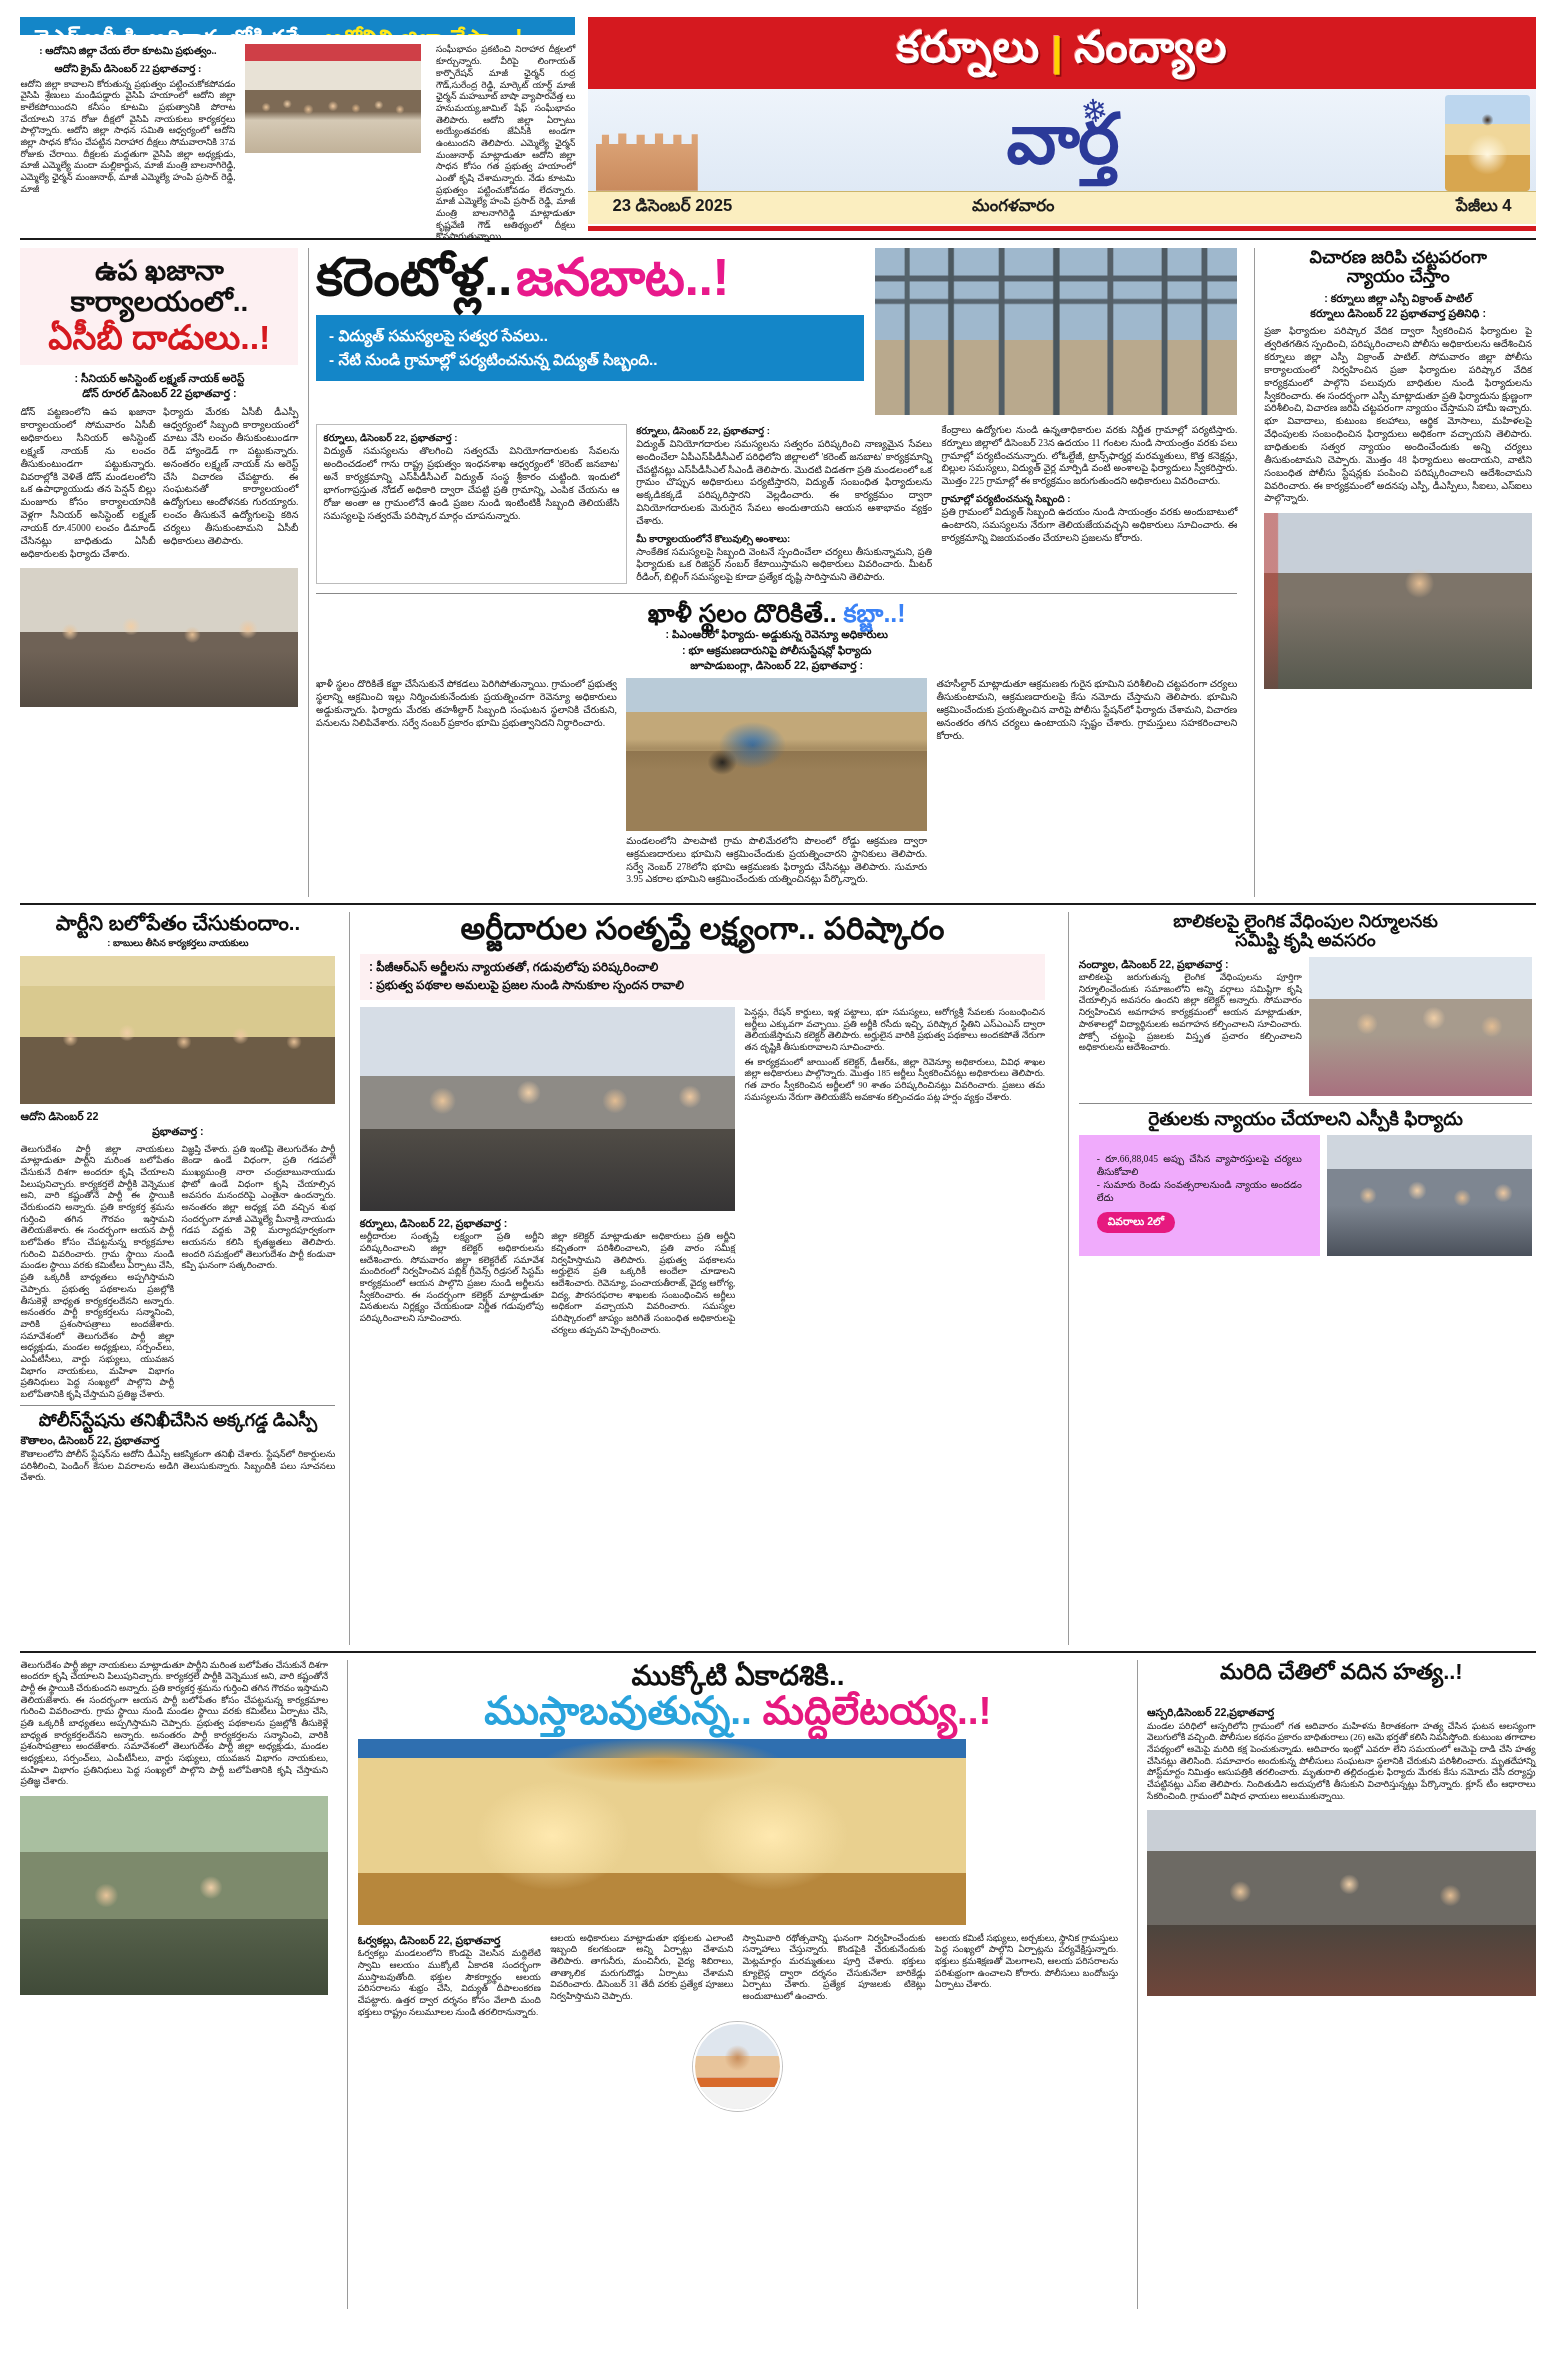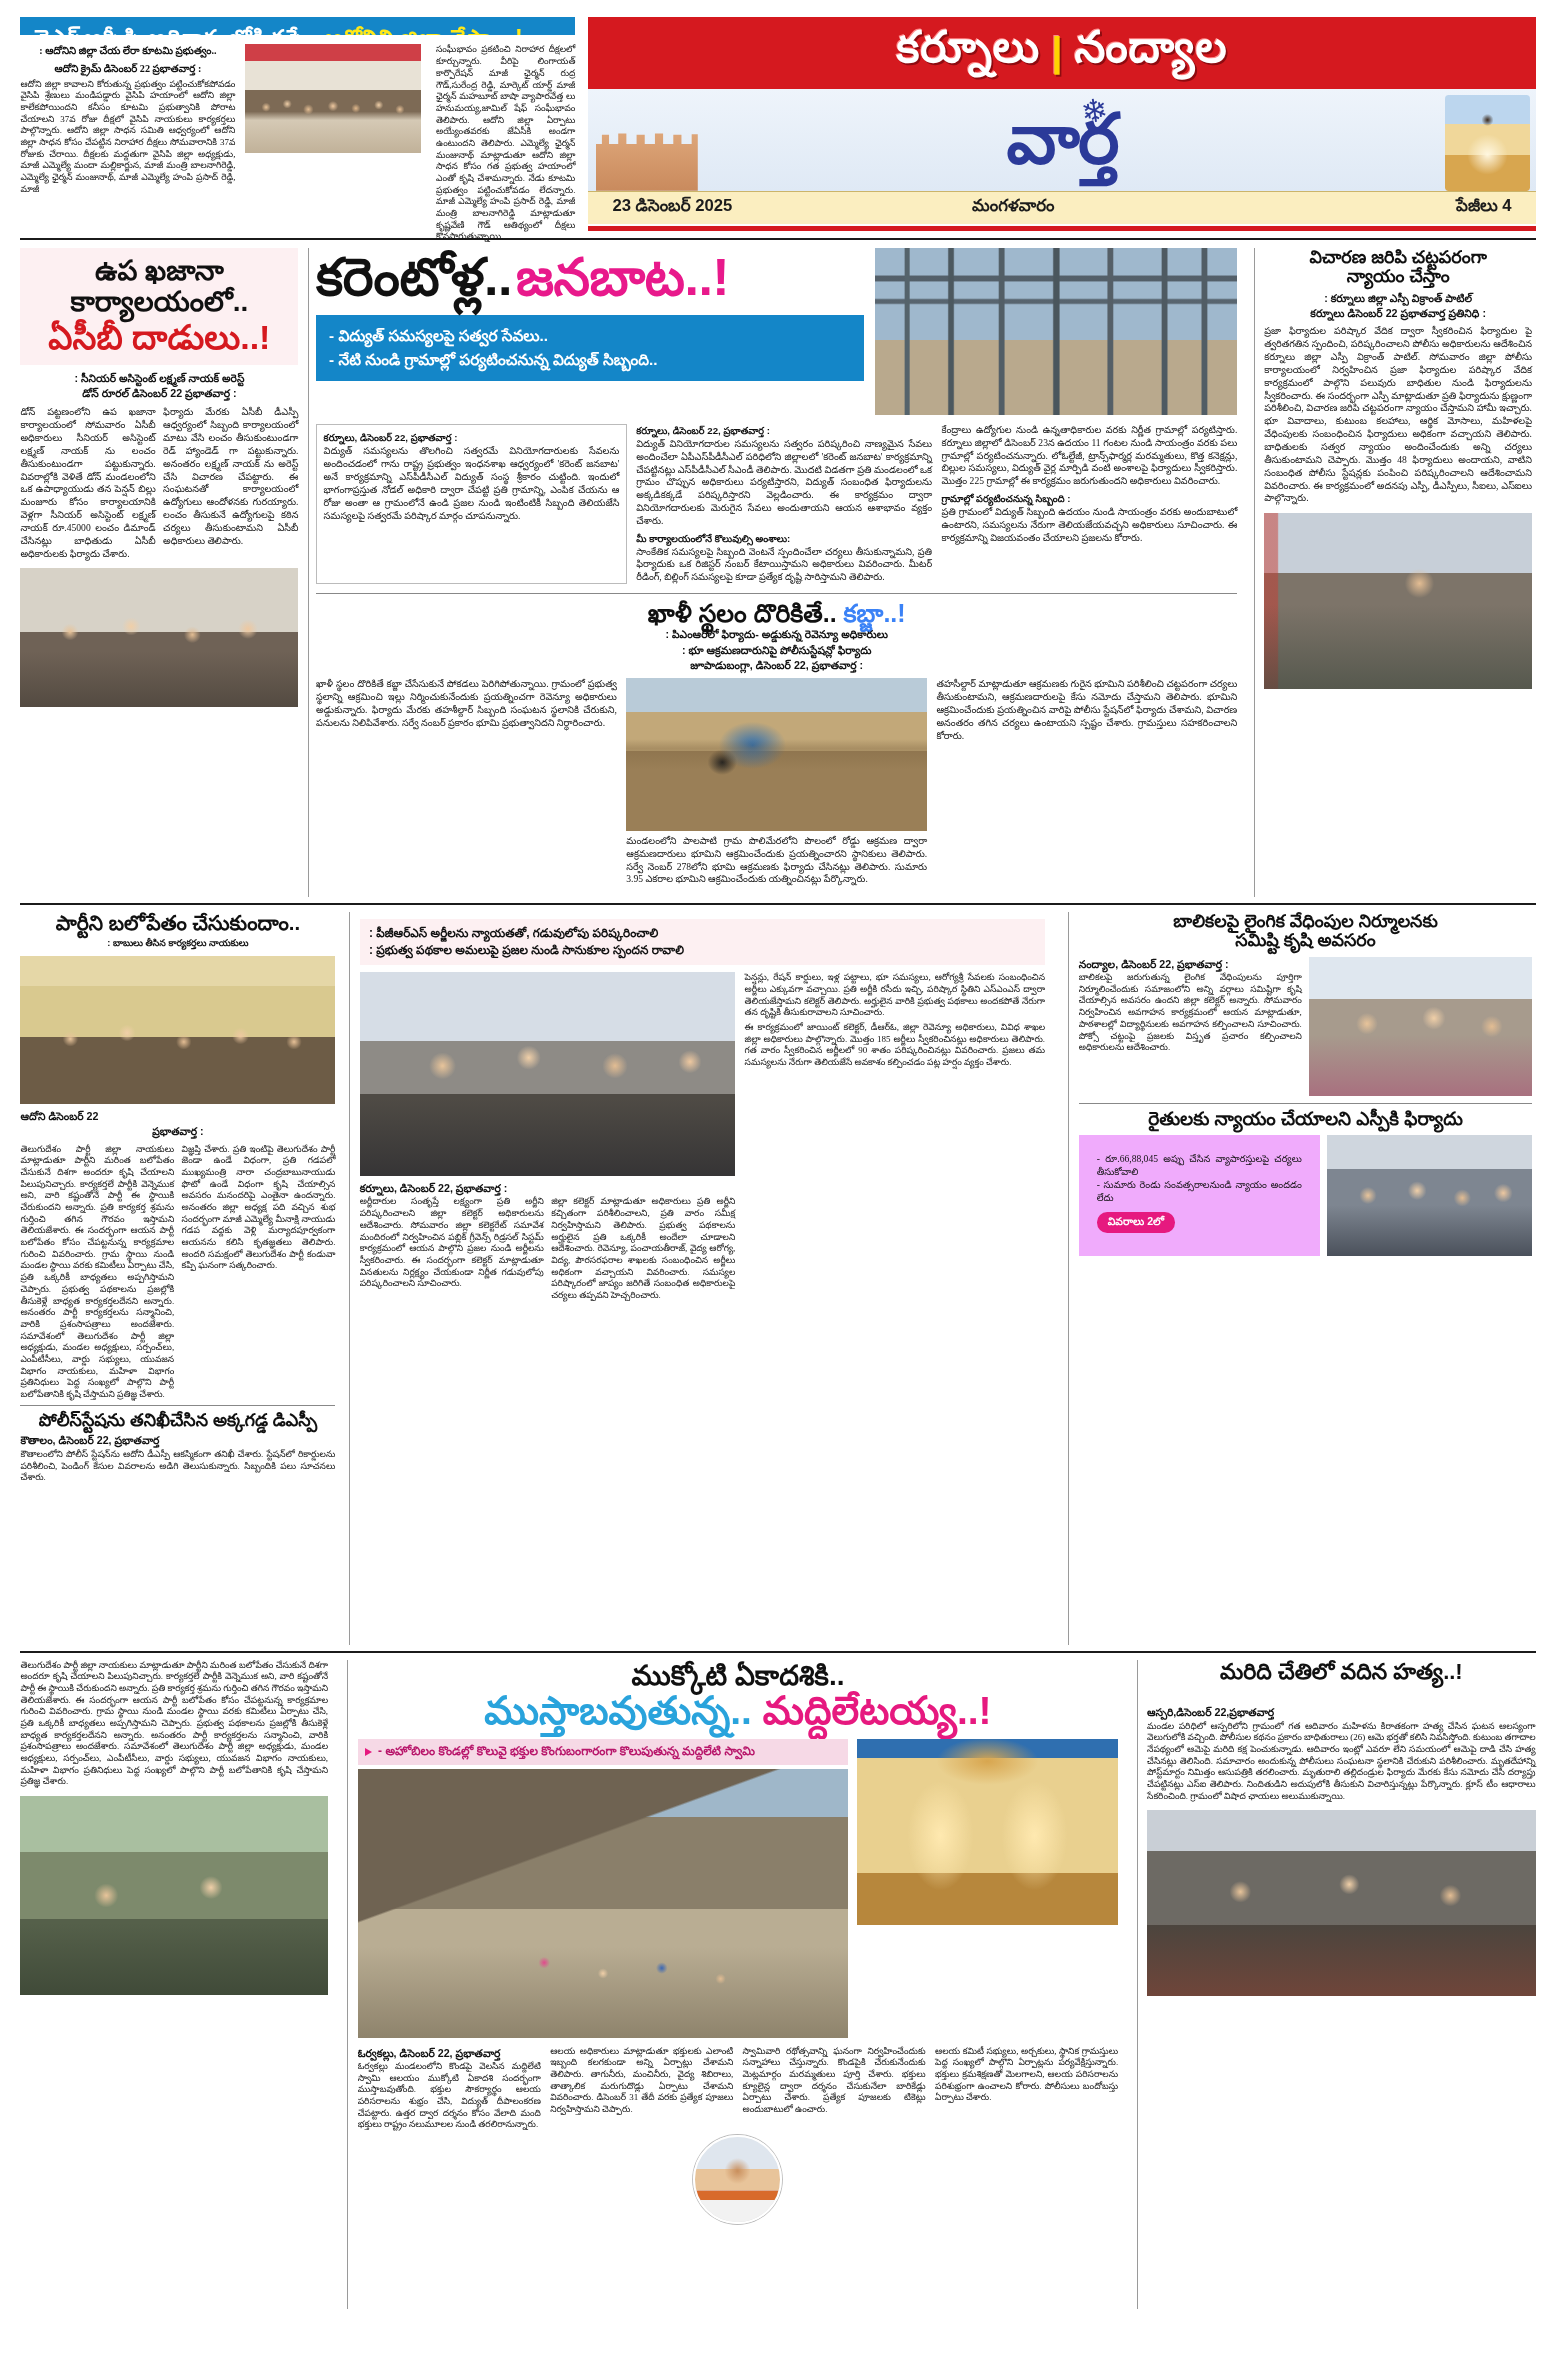--- a/index.html
+++ b/index.html
@@ -467,20 +467,21 @@
         <div class="body-txt sm" style="flex:1">తెలుగుదేశం పార్టీ జిల్లా నాయకులు మాట్లాడుతూ పార్టీని మరింత బలోపేతం చేసుకునే దిశగా అందరూ కృషి చేయాలని పిలుపునిచ్చారు. కార్యకర్తలే పార్టీకి వెన్నెముక అని, వారి కష్టంతోనే పార్టీ ఈ స్థాయికి చేరుకుందని అన్నారు. ప్రతి కార్యకర్త శ్రమను గుర్తించి తగిన గౌరవం ఇస్తామని తెలియజేశారు. ఈ సందర్భంగా ఆయన పార్టీ బలోపేతం కోసం చేపట్టనున్న కార్యక్రమాల గురించి వివరించారు. గ్రామ స్థాయి నుండి మండల స్థాయి వరకు కమిటీలు ఏర్పాటు చేసి, ప్రతి ఒక్కరికీ బాధ్యతలు అప్పగిస్తామని చెప్పారు. ప్రభుత్వ పథకాలను ప్రజల్లోకి తీసుకెళ్లే బాధ్యత కార్యకర్తలదేనని అన్నారు. అనంతరం పార్టీ కార్యకర్తలను సన్మానించి, వారికి ప్రశంసాపత్రాలు అందజేశారు. సమావేశంలో తెలుగుదేశం పార్టీ జిల్లా అధ్యక్షుడు, మండల అధ్యక్షులు, సర్పంచ్‌లు, ఎంపీటీసీలు, వార్డు సభ్యులు, యువజన విభాగం నాయకులు, మహిళా విభాగం ప్రతినిధులు పెద్ద సంఖ్యలో పాల్గొని పార్టీ బలోపేతానికి కృషి చేస్తామని ప్రతిజ్ఞ చేశారు.</div>
         <div class="body-txt sm" style="flex:1">విజ్ఞప్తి చేశారు. ప్రతి ఇంటిపై తెలుగుదేశం పార్టీ జెండా ఉండే విధంగా, ప్రతి గడపలో ముఖ్యమంత్రి నారా చంద్రబాబునాయుడు ఫొటో ఉండే విధంగా కృషి చేయాల్సిన అవసరం మనందరిపై ఎంతైనా ఉందన్నారు. అనంతరం జిల్లా అధ్యక్ష పది వచ్చిన శుభ సందర్భంగా మాజీ ఎమ్మెల్యే మీనాక్షి నాయుడు గడప వద్దకు వెళ్లి మర్యాదపూర్వకంగా ఆయనను కలిసి కృతజ్ఞతలు తెలిపారు. అందరి సమక్షంలో తెలుగుదేశం పార్టీ కండువా కప్పి ఘనంగా సత్కరించారు.</div>
       </div>
       <div class="hr-thin"></div>
       <div class="sec-head" style="font-size:17.6px">పోలీస్‌స్టేషను తనిఖీచేసిన అక్కగడ్డ డిఎస్పీ</div>
       <div class="sub-kicker" style="text-align:left;margin-top:2.8px">కౌతాలం, డిసెంబర్ 22, ప్రభాతవార్త</div>
       <div class="body-txt sm">కౌతాలంలోని పోలీస్ స్టేషన్‌ను ఆదోని డీఎస్పీ ఆకస్మికంగా తనిఖీ చేశారు. స్టేషన్‌లో రికార్డులను పరిశీలించి, పెండింగ్ కేసుల వివరాలను అడిగి తెలుసుకున్నారు. సిబ్బందికి పలు సూచనలు చేశారు.</div>
     </div>
 
     <div class="b2-mid vline">
+      <div class="sec-head" style="font-size:31px">అర్జీదారుల సంతృప్తే లక్ష్యంగా.. పరిష్కారం</div>
       <div style="background:#fdf0f2;padding:5.6px 9.3px;margin-top:7.4px">
         <div class="sub-kicker" style="text-align:left;font-size:12px">: పీజీఆర్‌ఎస్ అర్జీలను న్యాయతతో, గడువులోపు పరిష్కరించాలి</div>
         <div class="sub-kicker" style="text-align:left;font-size:12px">: ప్రభుత్వ పథకాల అమలుపై ప్రజల నుండి సానుకూల స్పందన రావాలి</div>
       </div>
       <div style="display:flex;gap:9.3px;margin-top:7.4px">
         <div style="flex:1.25">
           <div class="photo photo-desk"></div>
           <div class="sub-kicker" style="text-align:left;margin-top:4.6px">కర్నూలు, డిసెంబర్ 22, ప్రభాతవార్త :</div>
           <div style="display:flex;gap:7.4px">
             <div class="body-txt sm" style="flex:1">అర్జీదారుల సంతృప్తే లక్ష్యంగా ప్రతి అర్జీని పరిష్కరించాలని జిల్లా కలెక్టర్ అధికారులను ఆదేశించారు. సోమవారం జిల్లా కలెక్టరేట్ సమావేశ మందిరంలో నిర్వహించిన పబ్లిక్ గ్రీవెన్స్ రిడ్రసల్ సిస్టమ్ కార్యక్రమంలో ఆయన పాల్గొని ప్రజల నుండి అర్జీలను స్వీకరించారు. ఈ సందర్భంగా కలెక్టర్ మాట్లాడుతూ వినతులను నిర్లక్ష్యం చేయకుండా నిర్ణీత గడువులోపు పరిష్కరించాలని సూచించారు.</div>
@@ -530,24 +531,20 @@
       <div class="photo photo-police" style="margin-top:7.4px"></div>
     </div>
 
     <div class="b3-mid vline">
       <div class="sec-head" style="font-size:28px">ముక్కోటి ఏకాదశికి..</div>
       <div class="sec-head" style="font-size:39px;line-height:1.05">
         <span style="color:#29a3dc">ముస్తాబవుతున్న..</span>
         <span style="color:#e6197f">మద్దిలేటయ్య..!</span>
       </div>
       <div style="display:flex;gap:9.3px;margin-top:7.4px">
-        <div style="flex:1.5">
-          <div class="ribbon">- అహోబిలం కొండల్లో కొలువై భక్తుల కొంగుబంగారంగా కొలుపుతున్న మద్దిలేటి స్వామి</div>
-          <div class="photo photo-temple" style="margin-top:3.7px"></div>
-        </div>
         <div style="flex:.8">
           <div class="photo photo-idol"></div>
         </div>
       </div>
       <div style="display:flex;gap:9.3px;margin-top:7.4px">
         <div style="flex:1">
           <div class="sub-kicker" style="text-align:left">ఓర్వకల్లు, డిసెంబర్ 22, ప్రభాతవార్త</div>
           <div class="body-txt sm">ఓర్వకల్లు మండలంలోని కొండపై వెలసిన మద్దిలేటి స్వామి ఆలయం ముక్కోటి ఏకాదశి సందర్భంగా ముస్తాబవుతోంది. భక్తుల సౌకర్యార్థం ఆలయ పరిసరాలను శుభ్రం చేసి, విద్యుత్ దీపాలంకరణ చేపట్టారు. ఉత్తర ద్వార దర్శనం కోసం వేలాది మంది భక్తులు రాష్ట్రం నలుమూలల నుండి తరలిరానున్నారు.</div>
         </div>
         <div style="flex:1" class="body-txt sm">ఆలయ అధికారులు మాట్లాడుతూ భక్తులకు ఎలాంటి ఇబ్బంది కలగకుండా అన్ని ఏర్పాట్లు చేశామని తెలిపారు. తాగునీరు, మంచినీరు, వైద్య శిబిరాలు, తాత్కాలిక మరుగుదొడ్లు ఏర్పాటు చేశామని వివరించారు. డిసెంబర్ 31 తేదీ వరకు ప్రత్యేక పూజలు నిర్వహిస్తామని చెప్పారు.</div>

